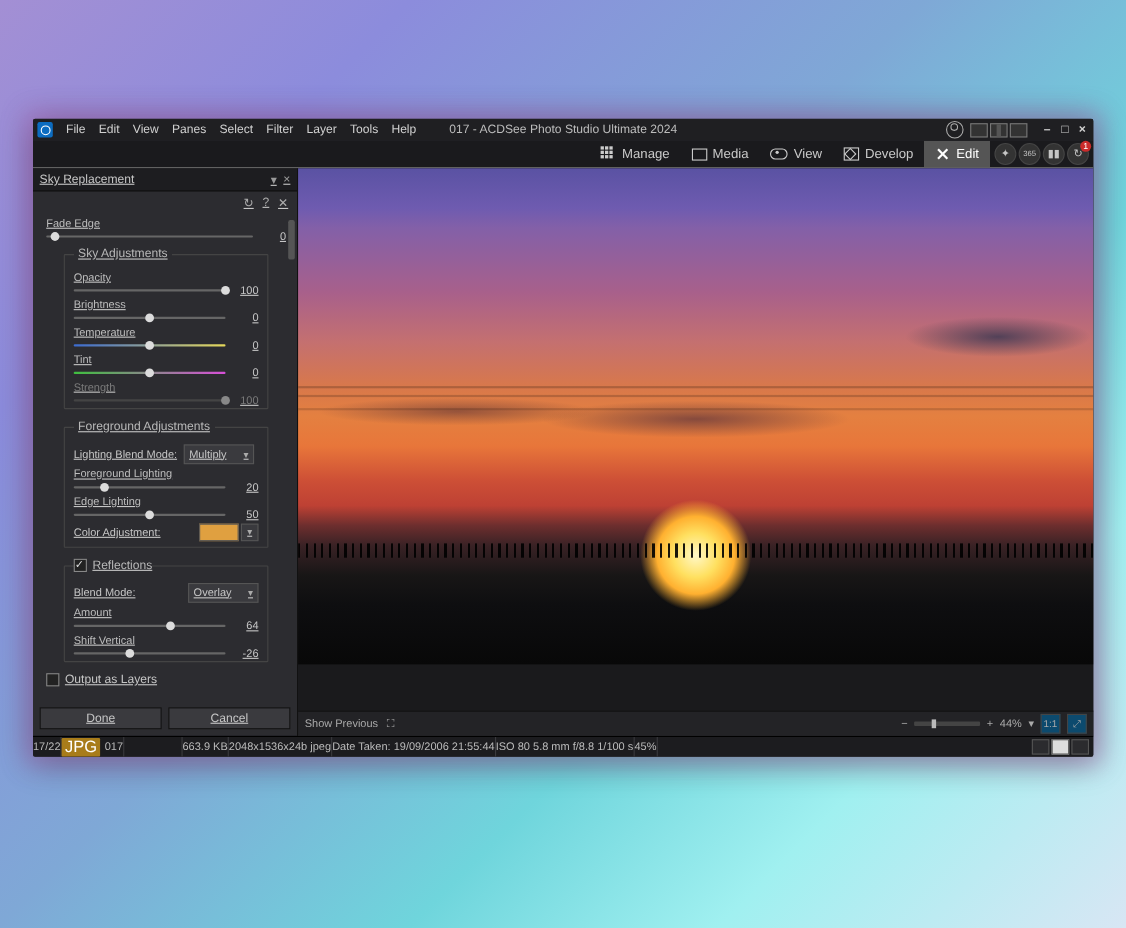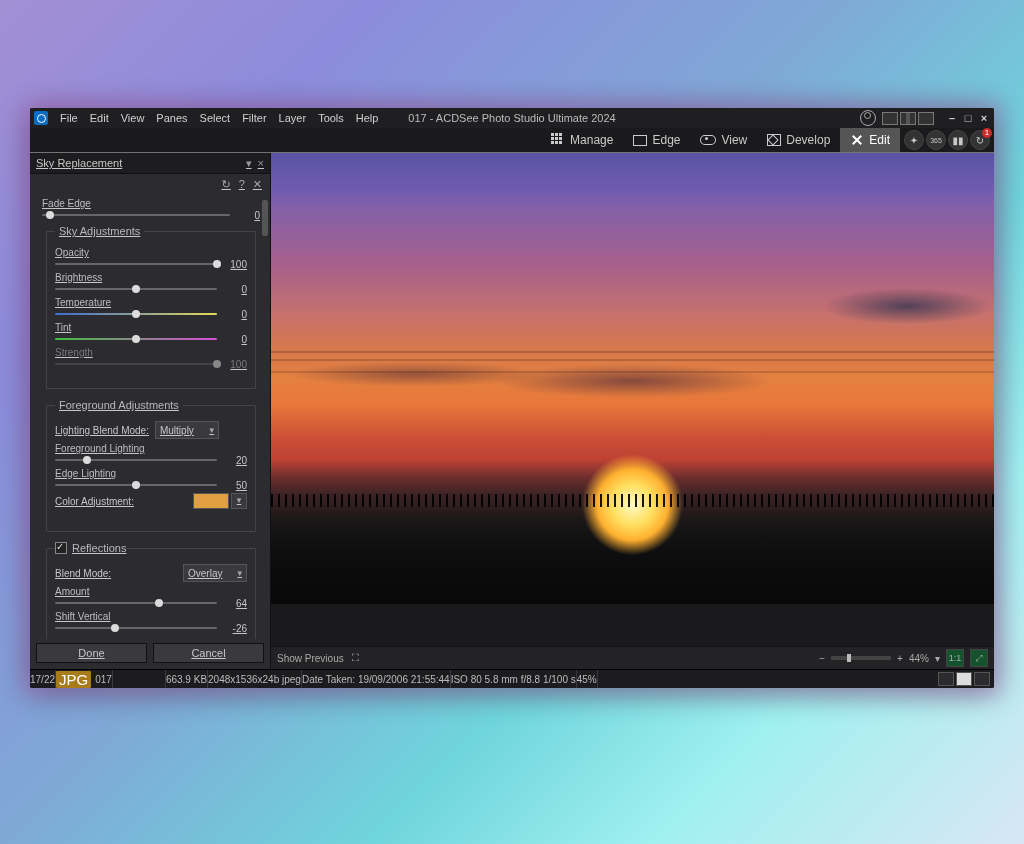--- a/index.html
+++ b/index.html
@@ -81,21 +81,21 @@
     display:flex;flex-direction:column;
     border-right:1px solid #111;
     text-decoration:underline;
   }
   .panel-title{height:20px;background:#1d1d20;display:flex;align-items:center;padding:0 6px;border-bottom:1px solid #111;font-size:11px;}
   .panel-title-right{margin-left:auto;display:flex;gap:6px;color:#999;}
   .panel-toolbar{height:20px;display:flex;justify-content:flex-end;align-items:center;gap:8px;padding:0 8px;color:#aaa;}
   .panel-scroll{flex:1;overflow:hidden;padding:0 10px 0 12px;position:relative;}
   .scrollbar-stub{position:absolute;right:2px;top:0;width:6px;height:100%;}
   .scrollbar-thumb{position:absolute;right:0;top:6px;width:6px;height:36px;background:#555;border-radius:2px;}
-  fieldset{border:1px solid #444;margin:6px 4px 10px;padding:6px 8px 18px;border-radius:1px;}
+  fieldset{border:1px solid #444;margin:6px 16px 10px;padding:6px 8px 1px;border-radius:1px;}
   legend{font-size:11px;color:#b8b8b8;padding:0 4px;}
   .slider-row{margin:4px 0 2px;}
   .slider-label{display:flex;justify-content:space-between;font-size:10px;margin-bottom:2px;color:#bdbdbd;}
   .slider-label.dim{color:#7a7a7a;}
   .slider{position:relative;height:8px;display:flex;align-items:center;}
   .track{flex:1;height:2px;background:#666;border-radius:1px;position:relative;}
   .track.dim{background:#444;}
   .track.temp{background:linear-gradient(90deg,#3b6bd1,#e5d85a);}
   .track.tint{background:linear-gradient(90deg,#3fbf3f,#d84fd8);}
   .knob{position:absolute;top:-3px;width:8px;height:8px;background:#dcdcdc;border-radius:50%;transform:translateX(-4px);}
@@ -143,21 +143,21 @@
   .horizon::before{content:"";position:absolute;inset:0;
     background:repeating-linear-gradient(90deg,#000 0 2px,transparent 2px 7px);
     filter:blur(.4px);opacity:.9;}
   .viewer-bar{
     height:22px;background:#232326;border-top:1px solid #111;
     display:flex;align-items:center;padding:0 6px;gap:8px;font-size:10px;color:#aaa;margin-top:42px;
   }
   .viewer-bar-right{margin-left:auto;display:flex;align-items:center;gap:6px;}
   .zoom-track{width:60px;height:4px;background:#444;position:relative;border-radius:1px;}
   .zoom-knob{position:absolute;left:16px;top:-2px;width:4px;height:8px;background:#bbb;}
-  .sq-btn{width:16px;height:16px;border:1px solid #444;background:#14532d;display:flex;align-items:center;justify-content:center;font-size:9px;}
+  .sq-btn{width:16px;height:16px;border:1px solid #444;background:#0c4a6e;display:flex;align-items:center;justify-content:center;font-size:9px;}
   
   .statusbar{height:18px;background:#1c1c1f;border-top:1px solid #000;display:flex;align-items:center;font-size:10px;color:#bbb;}
   .status-cell{padding:0 0;border-right:1px solid #3a3a3e;height:100%;display:flex;align-items:center;gap:4px;}
   .jpg-tag{background:#a87c1a;color:#fff;padding:0 3px;font-size:15px;border-radius:1px;}
   .status-right{margin-left:auto;display:flex;gap:2px;padding-right:4px;}
   .status-box{width:14px;height:12px;border:1px solid #555;background:#2b2b2e;}
   .status-box.light{background:#ddd;}
 </style>
 </head>
 <body>
@@ -201,21 +201,21 @@
           <span></span>
           <span></span>
           <span></span>
           <span></span>
           <span></span>
         </span>
       <span>Manage</span>
     </div>
     <div class="mode-tab">
       <span class="mode-icon icon-media"></span>
-      <span>Edge</span>
+      <span>Media</span>
     </div>
     <div class="mode-tab">
       <span class="mode-icon icon-eye"></span>
       <span>View</span>
     </div>
     <div class="mode-tab">
       <span class="mode-icon icon-develop"></span>
       <span>Develop</span>
     </div>
     <div class="mode-tab active">

